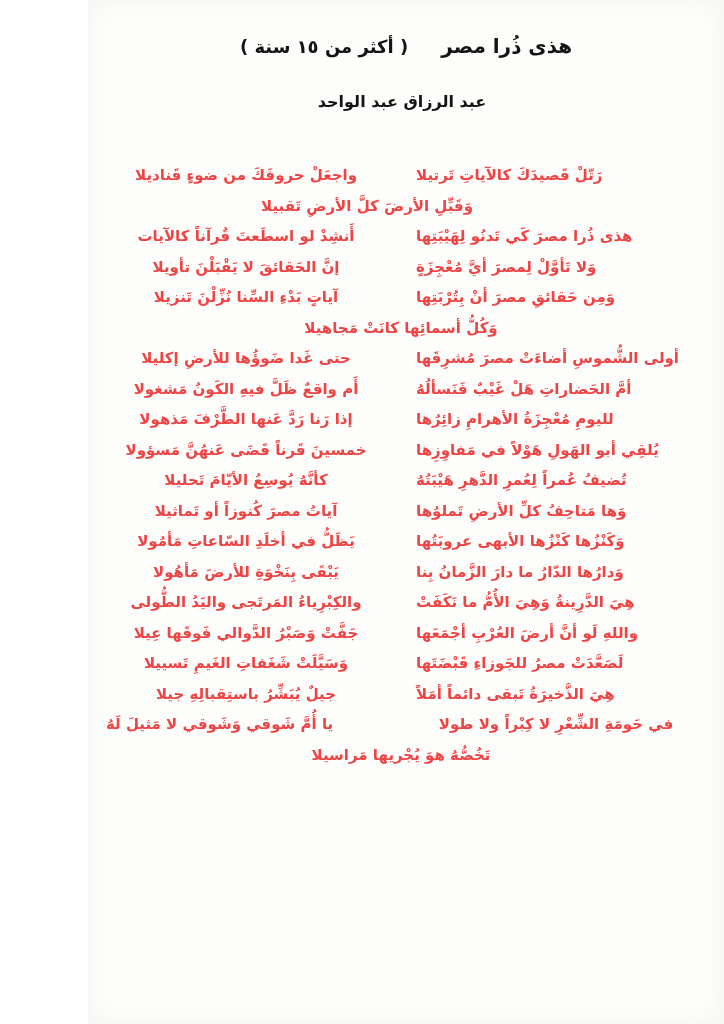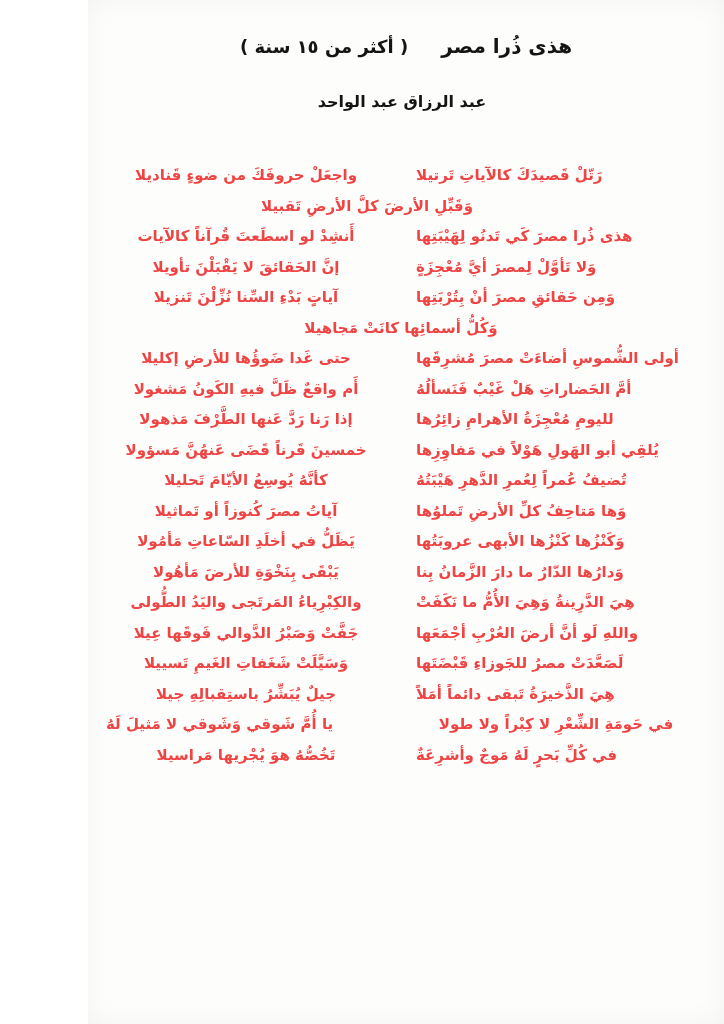--- a/index.html
+++ b/index.html
@@ -182,18 +182,17 @@
     </div>
     <div class="verse">
       <span class="hemistich right">هِيَ الذَّخيرَةُ تَبقى دائماً أمَلاً</span>
       <span class="hemistich left">جيلٌ يُبَشِّرُ باستِقبالِهِ جيلا</span>
     </div>
     <div class="verse">
       <span class="hemistich left">في حَومَةِ الشِّعْرِ لا كِبْراً ولا طولا</span>
       <span class="hemistich right">يا أُمَّ شَوقي وَشَوقي لا مَثيلَ لَهُ</span>
     </div>
     <div class="verse">
-      <span class="hemistich right">في كُلِّ بَحرٍ لَهُ مَوجٌ وأشرِعَةٌ</span>
       <span class="hemistich left">تَخُصُّهُ هوَ يُجْريها مَراسيلا</span>
     </div>
 
   </div>
 </div>
 
 </body></html>

